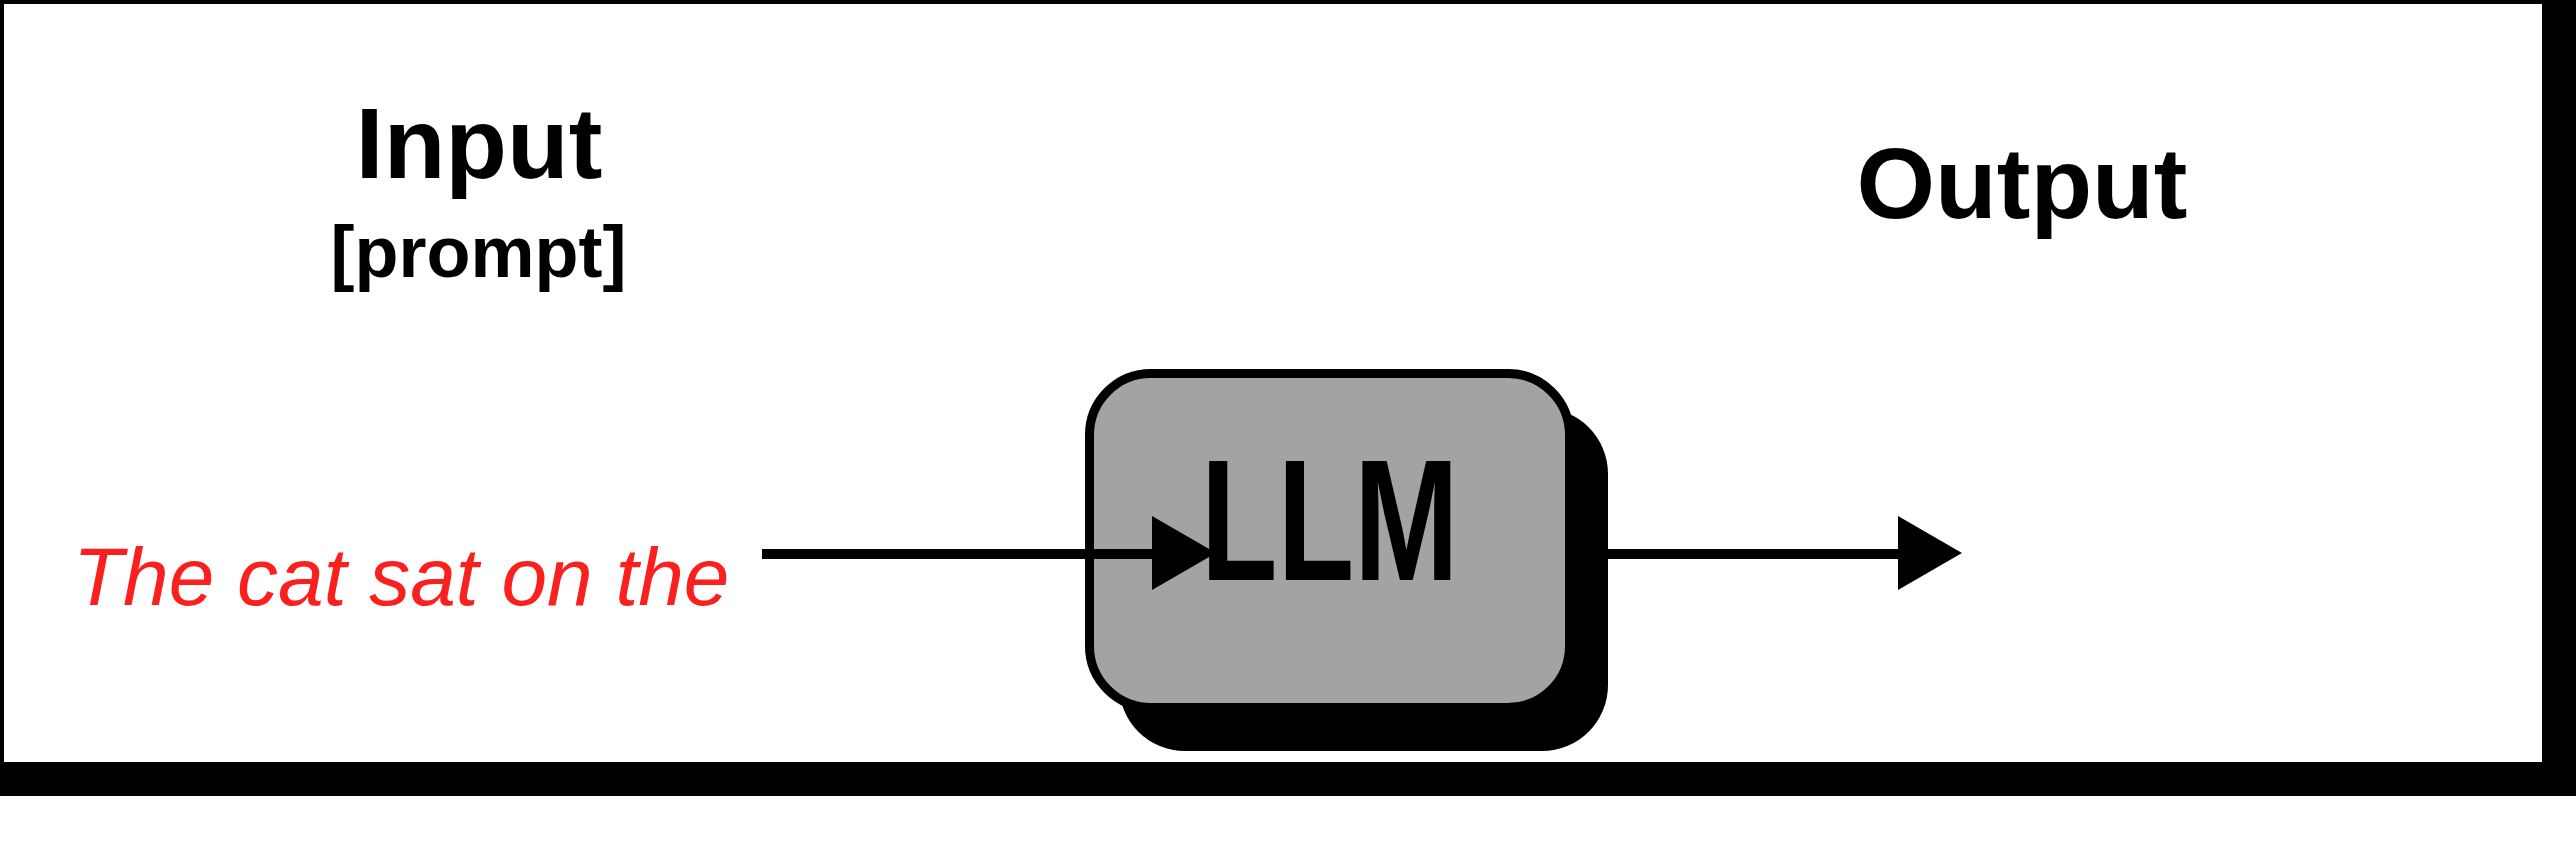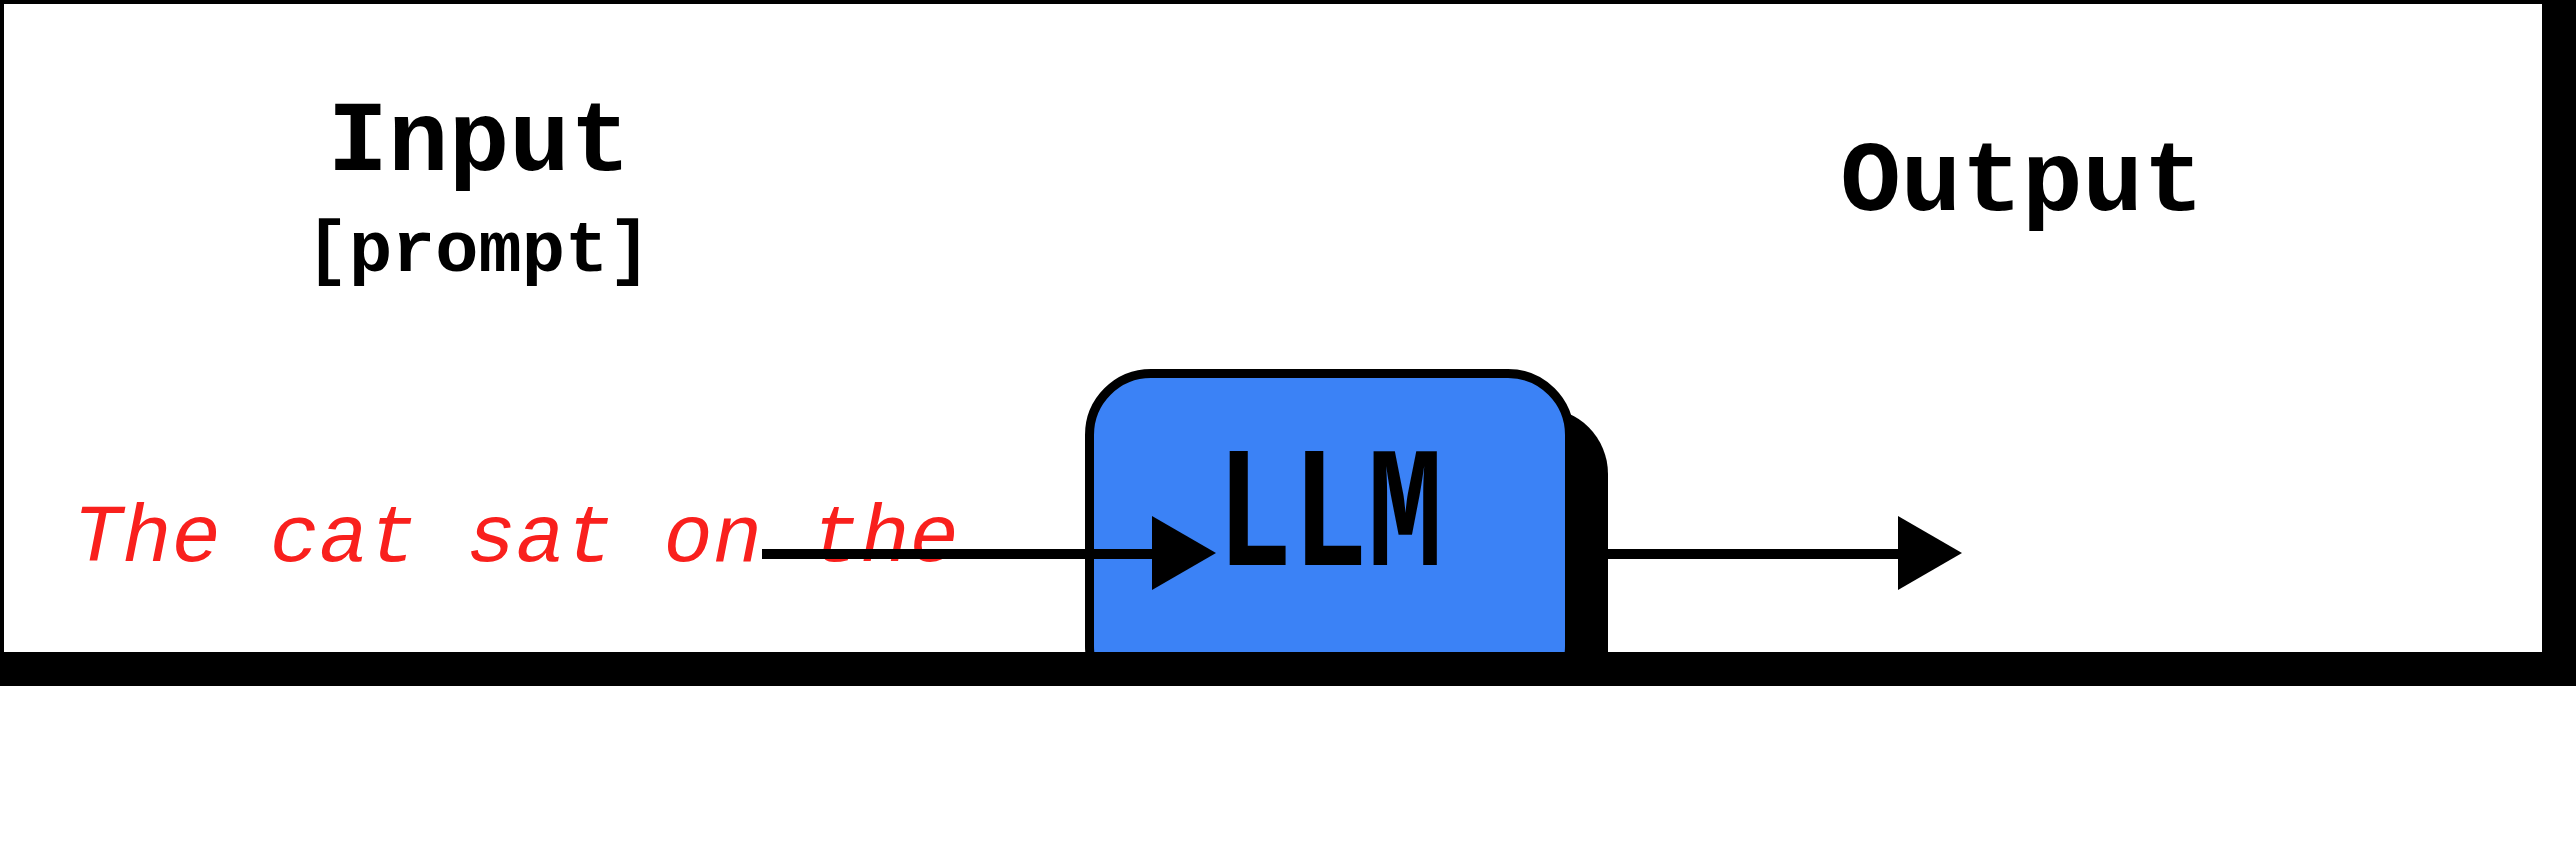--- a/index.html
+++ b/index.html
@@ -3,29 +3,29 @@
 <meta charset="utf-8">
 <style>
   html, body {
     margin: 0;
     padding: 0;
     background: #ffffff;
   }
   .canvas {
     position: relative;
     width: 2576px;
-    height: 686px;
+    height: 796px;
     box-sizing: border-box;
     background: #ffffff;
     border-top: 4.5px solid #000000;
     border-left: 4.5px solid #000000;
     border-right: 34px solid #000000;
     border-bottom: 34px solid #000000;
     overflow: hidden;
-    font-family: Liberation Mono, monospace;
+    font-family: Liberation Sans, sans-serif;
   }
 
   
   .col-header {
     position: absolute;
     top: 89px;
     width: 522px;
     text-align: center;
     font-size: 101px;
     font-weight: bold;
@@ -53,21 +53,21 @@
   
   .red-text {
     position: absolute;
     top: 495px;
     font-size: 82px;
     font-style: italic;
     line-height: 1;
     color: #F9201D;
     white-space: nowrap;
   }
-  .prompt-text { left: 69px; }
+  .prompt-text { left: 69px; margin-top: 37px; }
   .output-word { left: 2002px; }
 
   
   .arrow-shaft {
     position: absolute;
     height: 9.7px;
     top: 545px;
     background: #000000;
     z-index: 3;
   }
@@ -86,21 +86,21 @@
   .head-1 { left: 1148px; }
   .head-2 { left: 1894px; }
 
   
   .llm-box {
     position: absolute;
     left: 1081px;
     top: 365px;
     width: 471px;
     height: 325px;
-    background: #3b82f6;
+    background: #a3a3a3;
     border: 9.7px solid #000000;
     border-radius: 66px;
     box-shadow: 34px 39px 0 0 #000000;
     display: flex;
     align-items: center;
     justify-content: center;
     z-index: 2;
   }
   .llm-label {
     display: inline-block;

